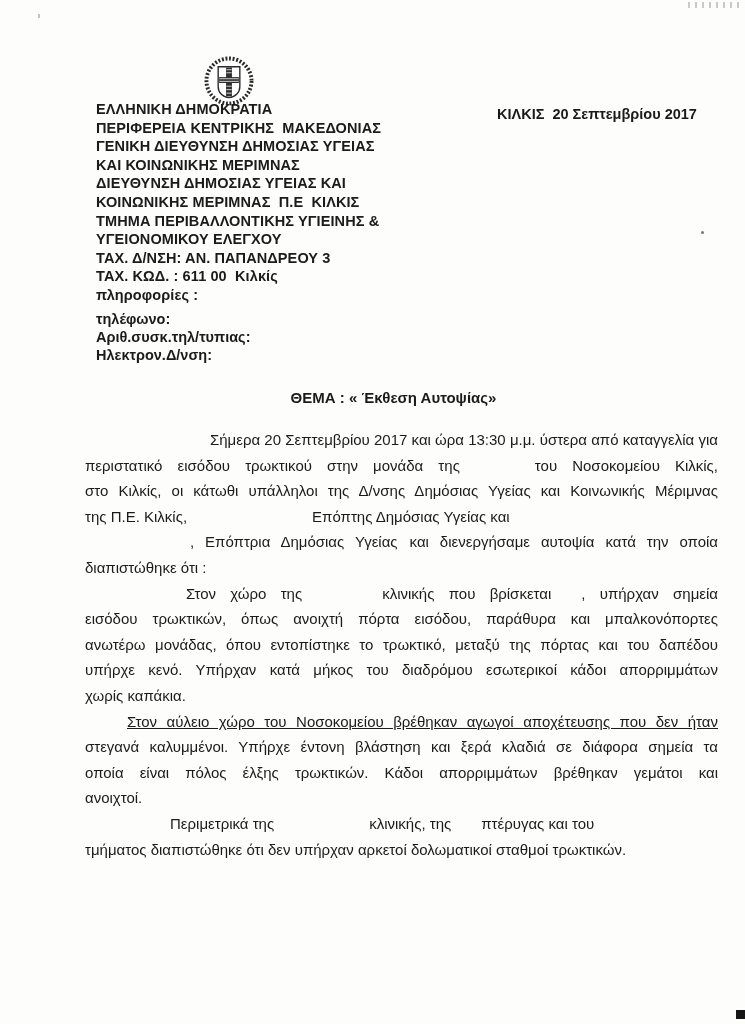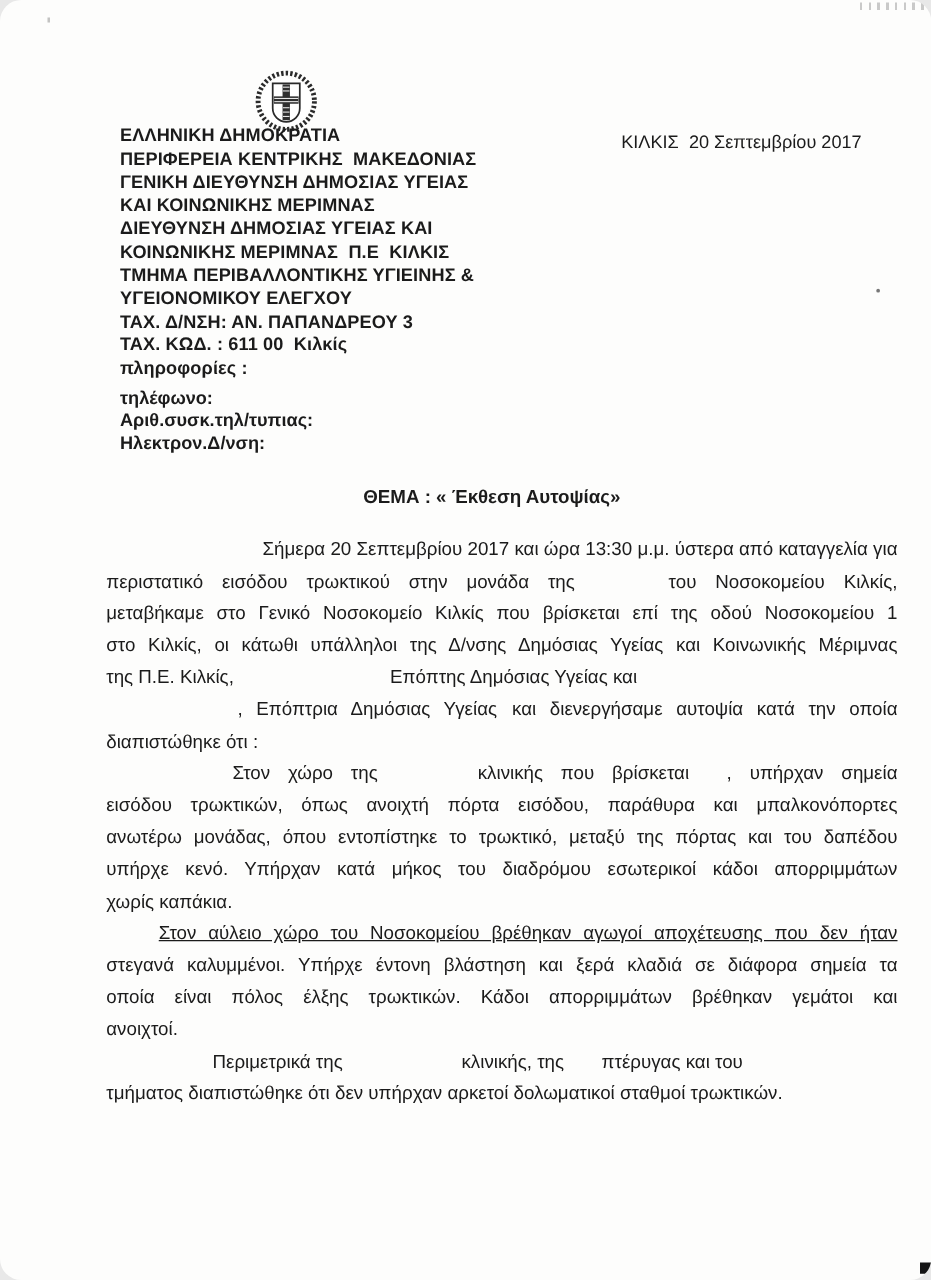--- a/index.html
+++ b/index.html
@@ -1,33 +1,33 @@
 <!DOCTYPE html>
 <html><head>
 <meta charset="utf-8">
 <style>
   html,body{margin:0;padding:0;background:#e8e8e8;}
   .page{
     position:relative;width:745px;height:1024px;margin:0 auto;
     background:#fdfdfc;overflow:hidden;
-    font-family:"Liberation Sans",sans-serif;color:#1b1b1b;border-radius:17px;
+    font-family:"Liberation Sans",sans-serif;color:#1b1b1b;
   }
   .emblem{position:absolute;left:203px;top:55px;width:52px;height:52px;}
   .org{
     position:absolute;left:96px;top:100px;
     font-weight:bold;font-size:14.5px;line-height:18.6px;
     letter-spacing:.1px;white-space:pre;
   }
   .contact{
     position:absolute;left:96px;top:311px;
     font-weight:bold;font-size:14.5px;line-height:17.8px;white-space:pre;
   }
   .date{
     position:absolute;left:497px;top:106px;
-    font-weight:normal;font-size:14.5px;white-space:pre;
+    font-weight:bold;font-size:14.5px;white-space:pre;
   }
   .subject{
     position:absolute;left:0;top:389px;width:100%;
     text-align:center;font-weight:bold;font-size:15px;
     transform:translateX(21px);white-space:pre;
   }
   .body-text{
     position:absolute;left:57px;top:427px;width:633px;
     font-size:15px;line-height:25.6px;margin-left:28px;
   }
@@ -69,21 +69,20 @@
 
   <div class="contact"><div>τηλέφωνο:</div><div>Αριθ.συσκ.τηλ/τυπιας:</div><div>Ηλεκτρον.Δ/νση:</div></div>
 
   <div class="date">ΚΙΛΚΙΣ  20 Σεπτεμβρίου 2017</div>
 
   <div class="subject">ΘΕΜΑ : « Έκθεση Αυτοψίας»</div>
 
   <div class="body-text">
       <div class="bline just" style="padding-left: 125px;">Σήμερα 20  Σεπτεμβρίου 2017 και ώρα 13:30 μ.μ. ύστερα από καταγγελία για</div>
       <div class="bline just">περιστατικό εισόδου τρωκτικού στην μονάδα της<span class="gap" style="width: 75px;"></span>του Νοσοκομείου Κιλκίς,</div>
-      <div class="bline just">μεταβήκαμε στο Γενικό  Νοσοκομείο Κιλκίς που βρίσκεται επί της οδού Νοσοκομείου 1</div>
       <div class="bline just">στο Κιλκίς, οι κάτωθι υπάλληλοι της Δ/νσης Δημόσιας Υγείας και Κοινωνικής Μέριμνας</div>
       <div class="bline">της  Π.Ε.  Κιλκίς,<span class="gap" style="width: 125px;"></span>Επόπτης  Δημόσιας  Υγείας  και</div>
       <div class="bline just"><span class="gap" style="width: 105px;"></span>, Επόπτρια Δημόσιας Υγείας<span class="gap" style="width: 12px;"></span>και  διενεργήσαμε αυτοψία κατά την οποία</div>
       <div class="bline">διαπιστώθηκε ότι :</div>
       <div class="bline just" style="padding-left: 101px;">Στον χώρο της<span class="gap" style="width: 80px;"></span>κλινικής που βρίσκεται<span class="gap" style="width: 30px;"></span>, υπήρχαν σημεία</div>
       <div class="bline just">εισόδου τρωκτικών, όπως ανοιχτή πόρτα εισόδου, παράθυρα και  μπαλκονόπορτες</div>
       <div class="bline just">ανωτέρω μονάδας, όπου εντοπίστηκε το τρωκτικό, μεταξύ της πόρτας και του δαπέδου</div>
       <div class="bline just">υπήρχε κενό. Υπήρχαν κατά μήκος του διαδρόμου εσωτερικοί κάδοι απορριμμάτων</div>
       <div class="bline">χωρίς καπάκια.</div>
       <div class="bline just" style="padding-left: 42px; text-decoration: underline;">Στον αύλειο χώρο του Νοσοκομείου βρέθηκαν αγωγοί αποχέτευσης που δεν ήταν</div>

